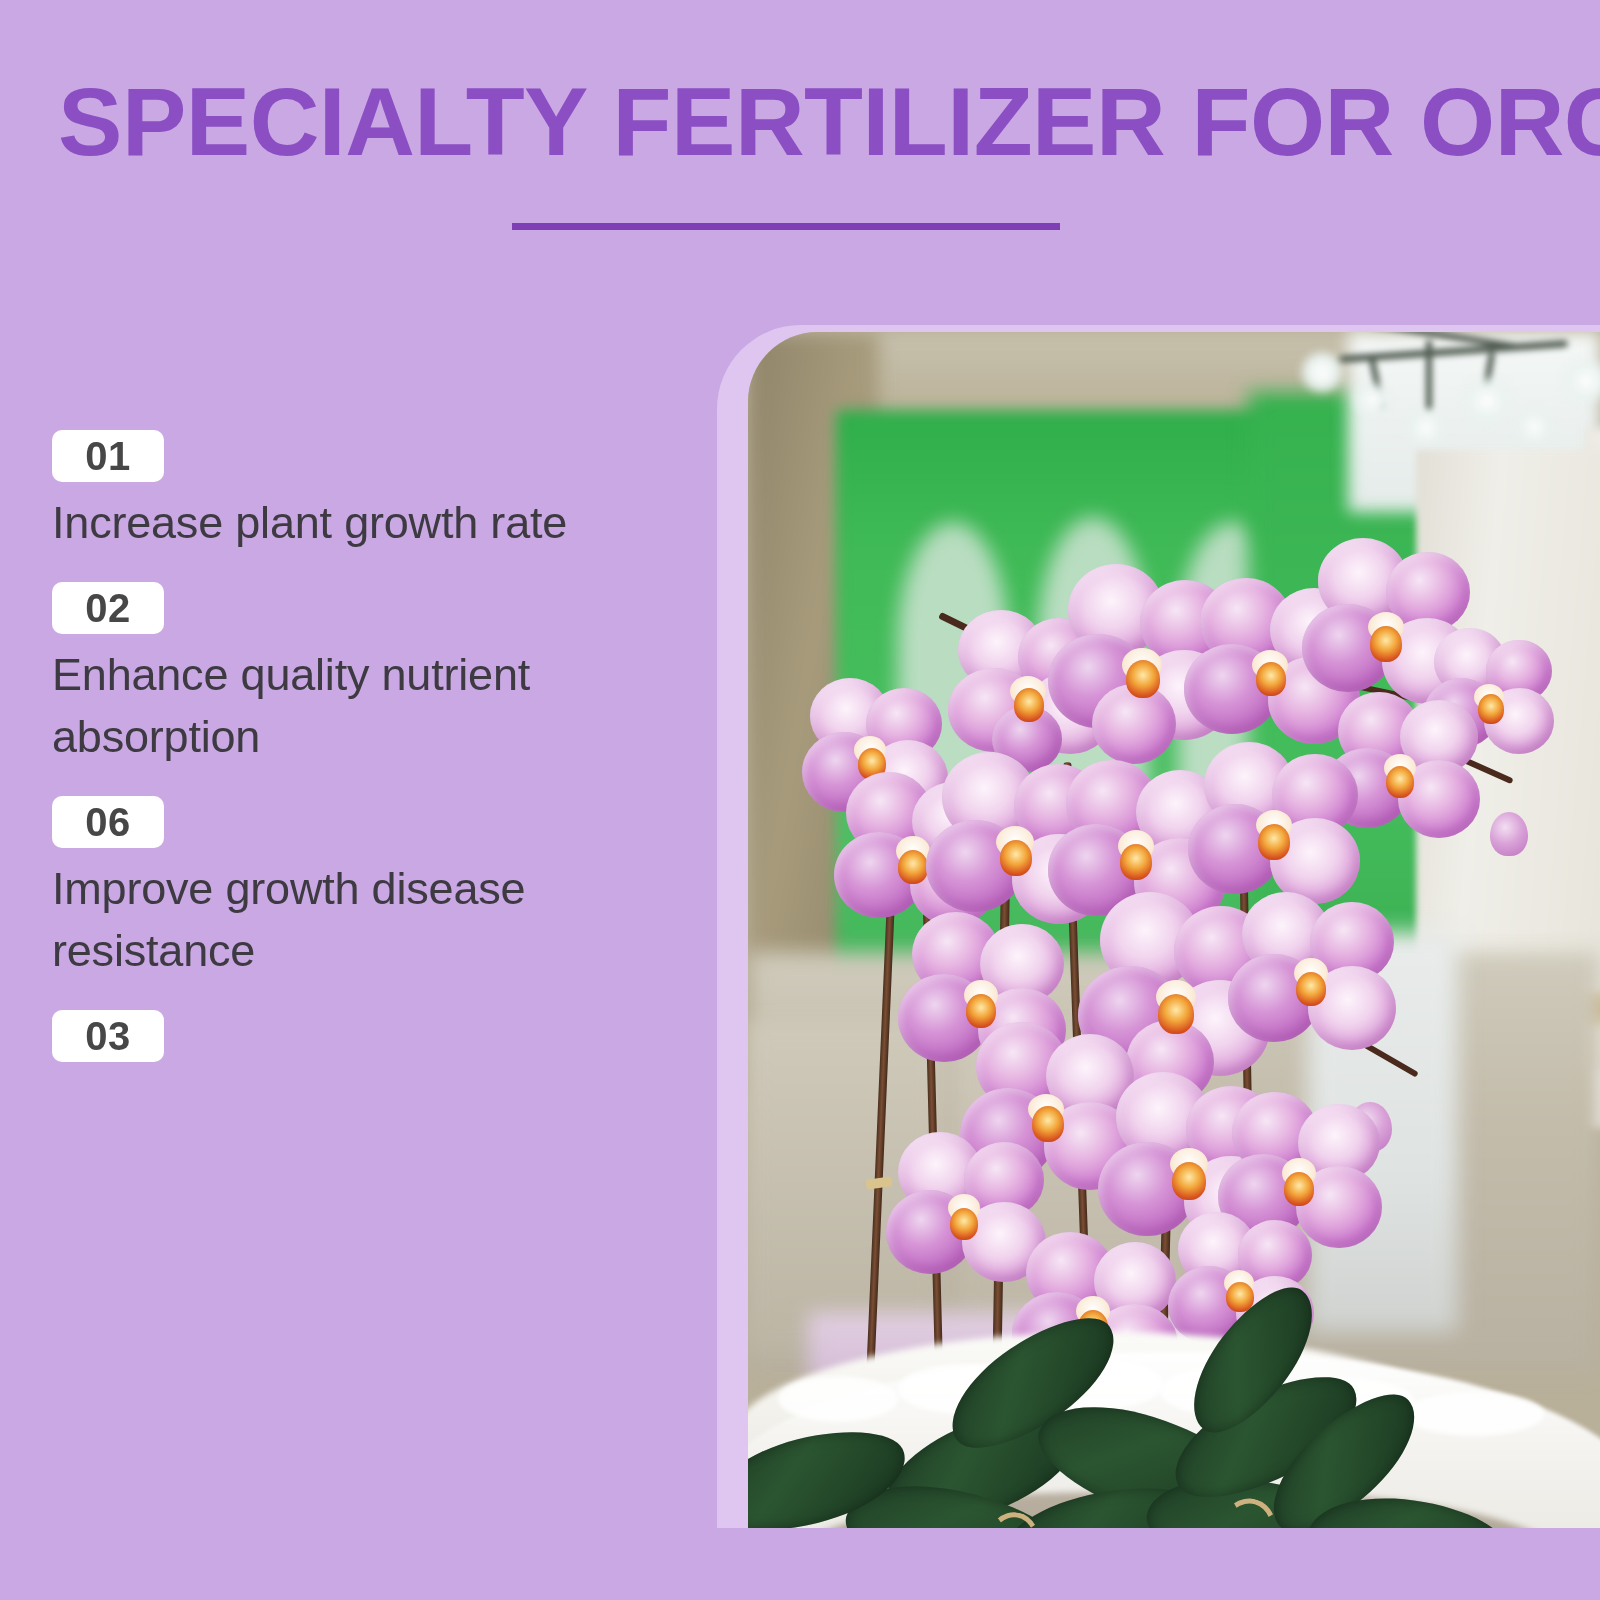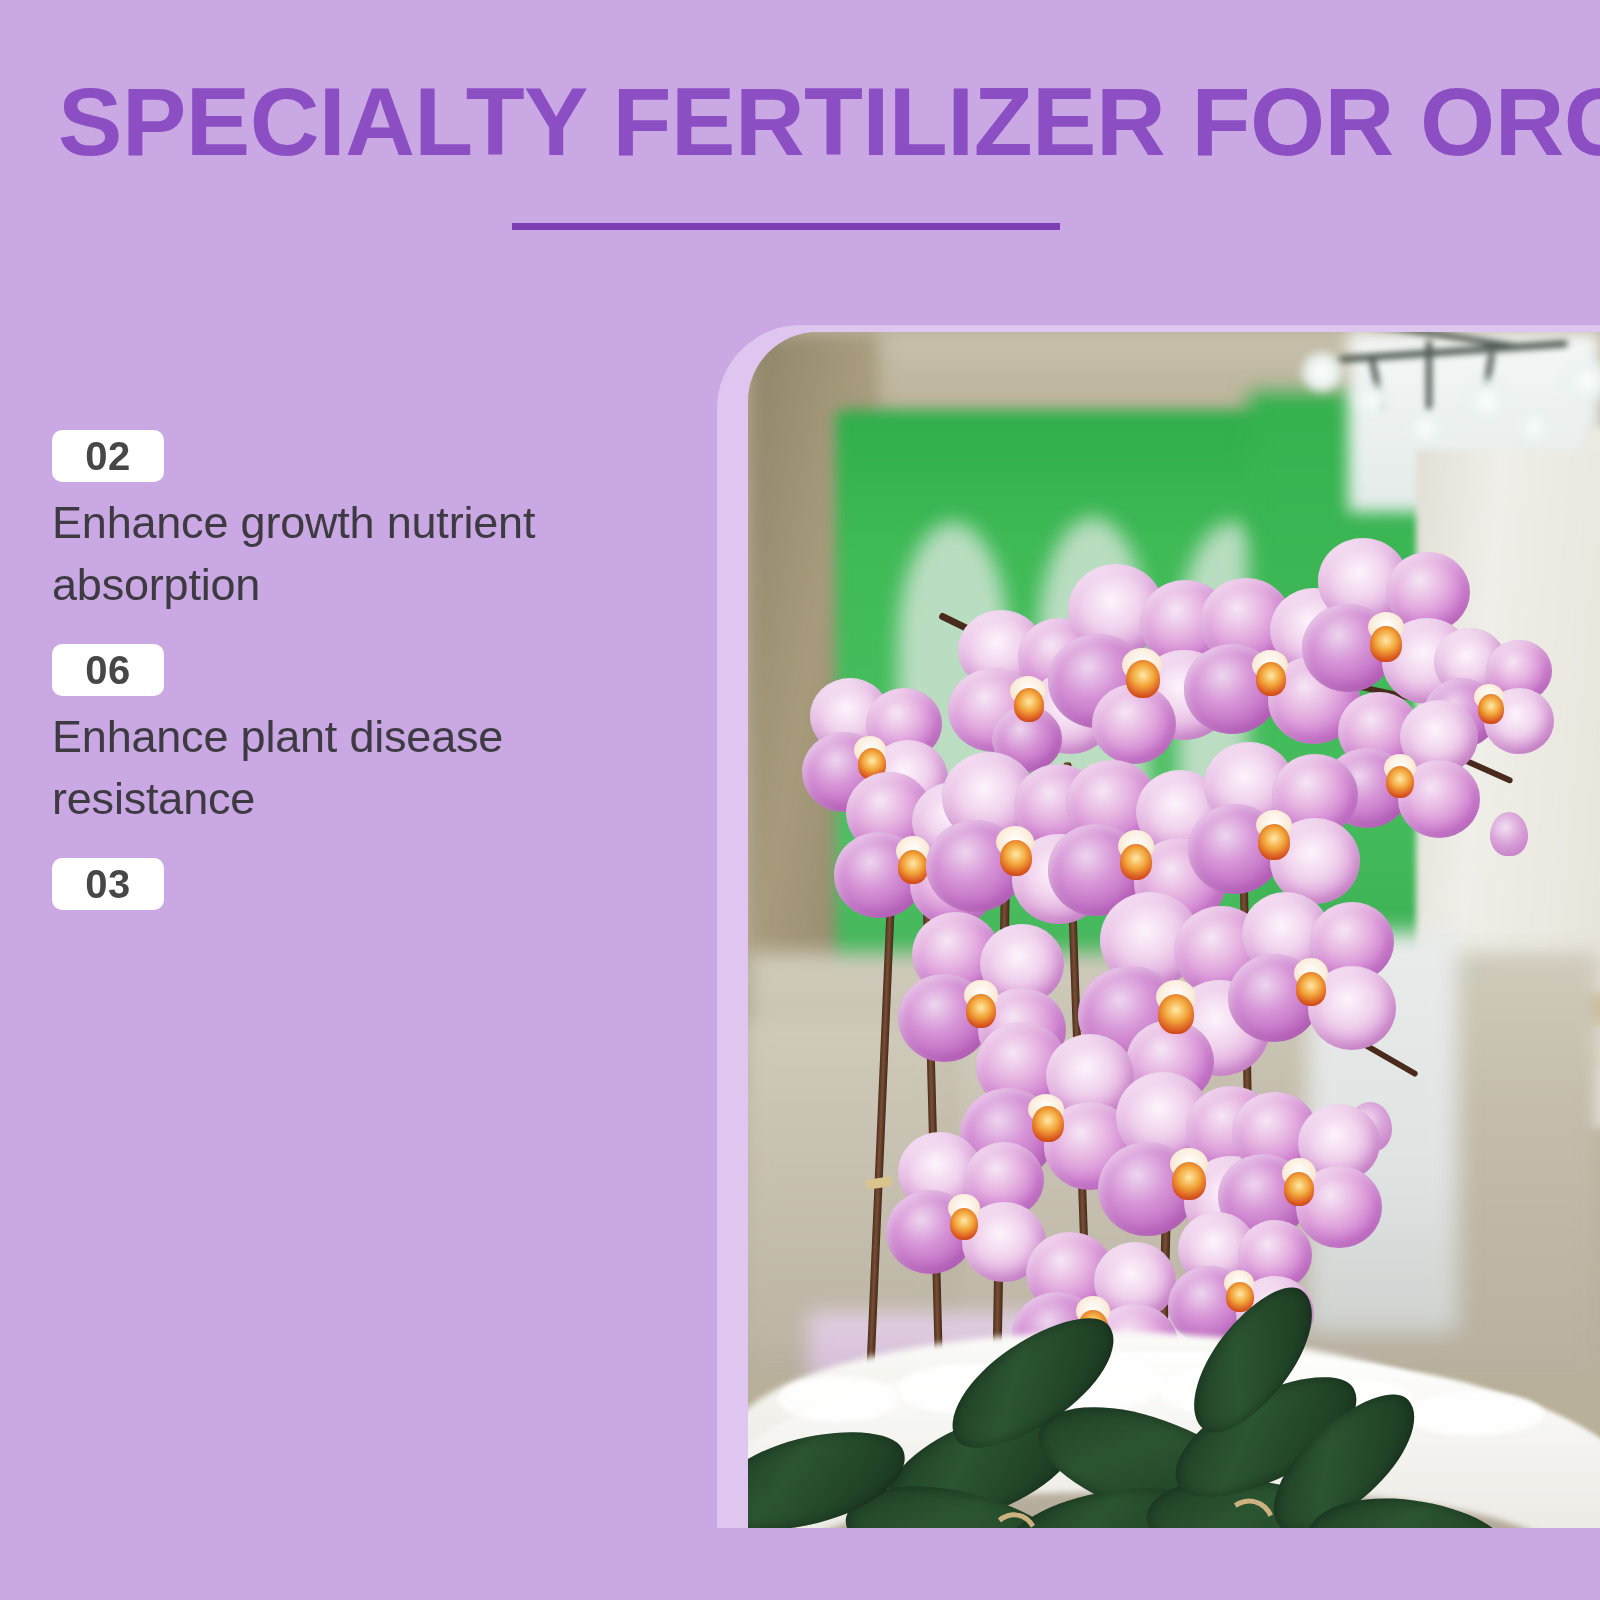--- a/index.html
+++ b/index.html
@@ -340,29 +340,33 @@
 </head>
 <body>
 
 <div id="poster">
 
   <div id="title">SPECIALTY FERTILIZER FOR ORCHIDS</div>
   <div id="title-rule"></div>
 
   <div id="features">
 
+    <div class="feature">
+      <div class="badge">01</div>
+      <div class="feature-text">Increase plant growth rate</div>
+    </div>
 
     <div class="feature">
       <div class="badge">02</div>
-      <div class="feature-text">Enhance growth nutrient absorption</div>
+      <div class="feature-text">Enhance quality nutrient absorption</div>
     </div>
 
     <div class="feature">
       <div class="badge">06</div>
-      <div class="feature-text">Enhance plant disease resistance</div>
+      <div class="feature-text">Improve growth disease resistance</div>
     </div>
 
     <div class="feature">
       <div class="badge">03</div>
     </div>
 
   </div>
 
   <div id="photo-plate"></div>
 

